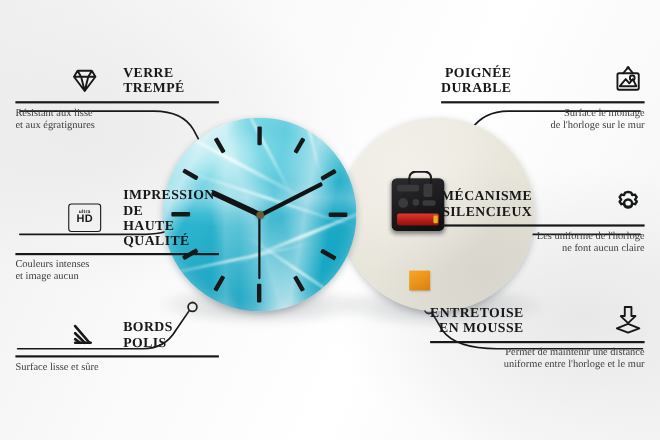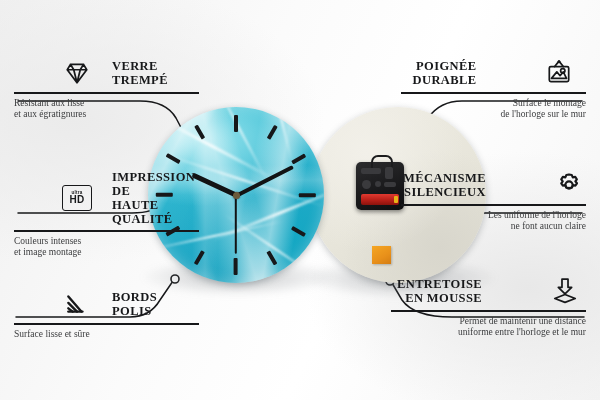--- a/index.html
+++ b/index.html
@@ -83,21 +83,21 @@
     position:absolute;left:62px;top:139px;width:19px;height:18px;
     background:linear-gradient(150deg,#f5a623 0%,#e8901a 60%,#d47d12 100%);
     box-shadow:1px 1px 2px rgba(0,0,0,.22);
   }
 
   
   .feature{position:absolute;width:185px;}
   .feature.left{text-align:left;}
   .feature.right{text-align:right;}
   .fhead{display:flex;align-items:center;gap:20px;}
-  .feature.right .fhead{flex-direction:row;justify-content:center;}
+  .feature.right .fhead{flex-direction:row;justify-content:space-between;}
   .ficon{width:30px;height:30px;flex:0 0 30px;display:flex;align-items:center;justify-content:center;margin-left:48px;}
   .ftitle{
     font-family:"Liberation Serif", serif;
     font-weight:bold;font-size:12.5px;line-height:14px;
     letter-spacing:.4px;color:#17181a;text-transform:uppercase;
   }
   .rule{height:1.6px;background:#17181a;margin:4px 0 4px 0;}
   .fdesc{
     font-family:"Liberation Serif", serif;
     font-size:9.5px;line-height:11.5px;color:#3b3c3e;
@@ -214,21 +214,21 @@
         </span>
       </span>
       <span class="ftitle">
         <span>IMPRESSION DE</span><br>
         <span>HAUTE QUALITÉ</span>
       </span>
     </div>
     <div class="rule"></div>
     <div class="fdesc">
       <span>Couleurs intenses</span><br>
-      <span>et image montage</span>
+      <span>et image aucun</span>
     </div>
   </div>
 
   <div class="feature left" style="left:14px;top:289px;">
     <div class="fhead">
       <span class="ficon">
         <svg viewBox="0 0 24 24" width="26" height="26">
           <path class="ico" style="stroke-width:2.2" d="M4 5 L16 19"></path>
           <path class="ico" style="stroke-width:2.2" d="M4 11 L12 19"></path>
           <path class="ico" style="stroke-width:2.2" d="M4 16 L8 19"></path>

